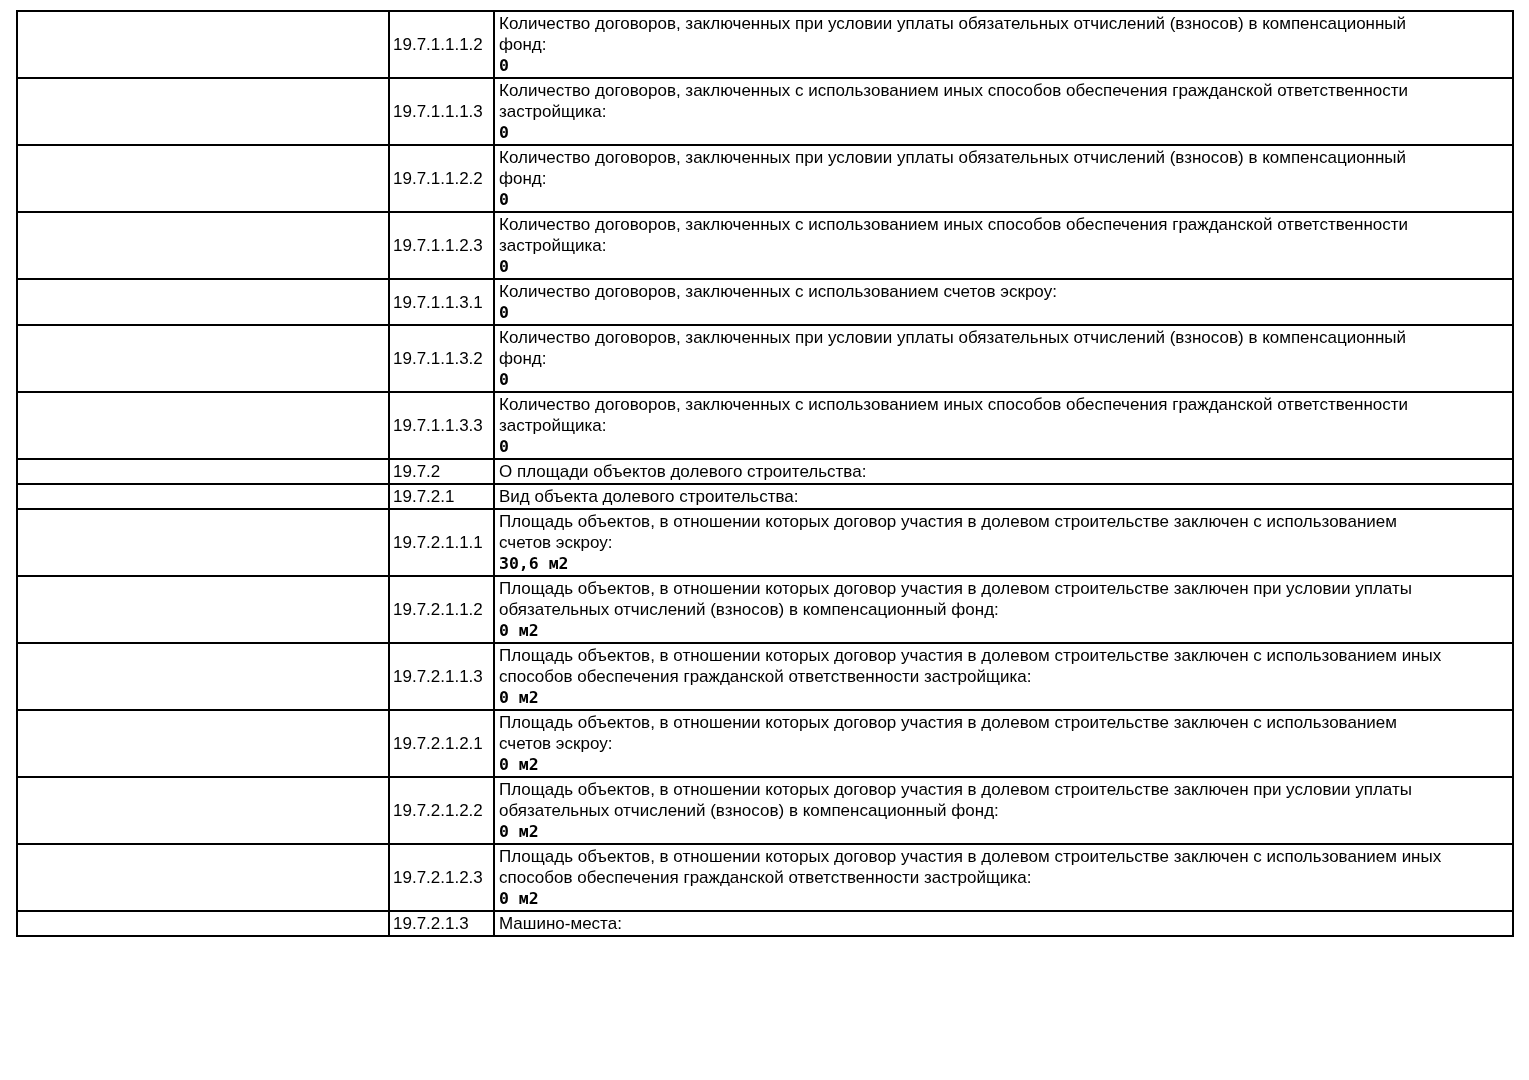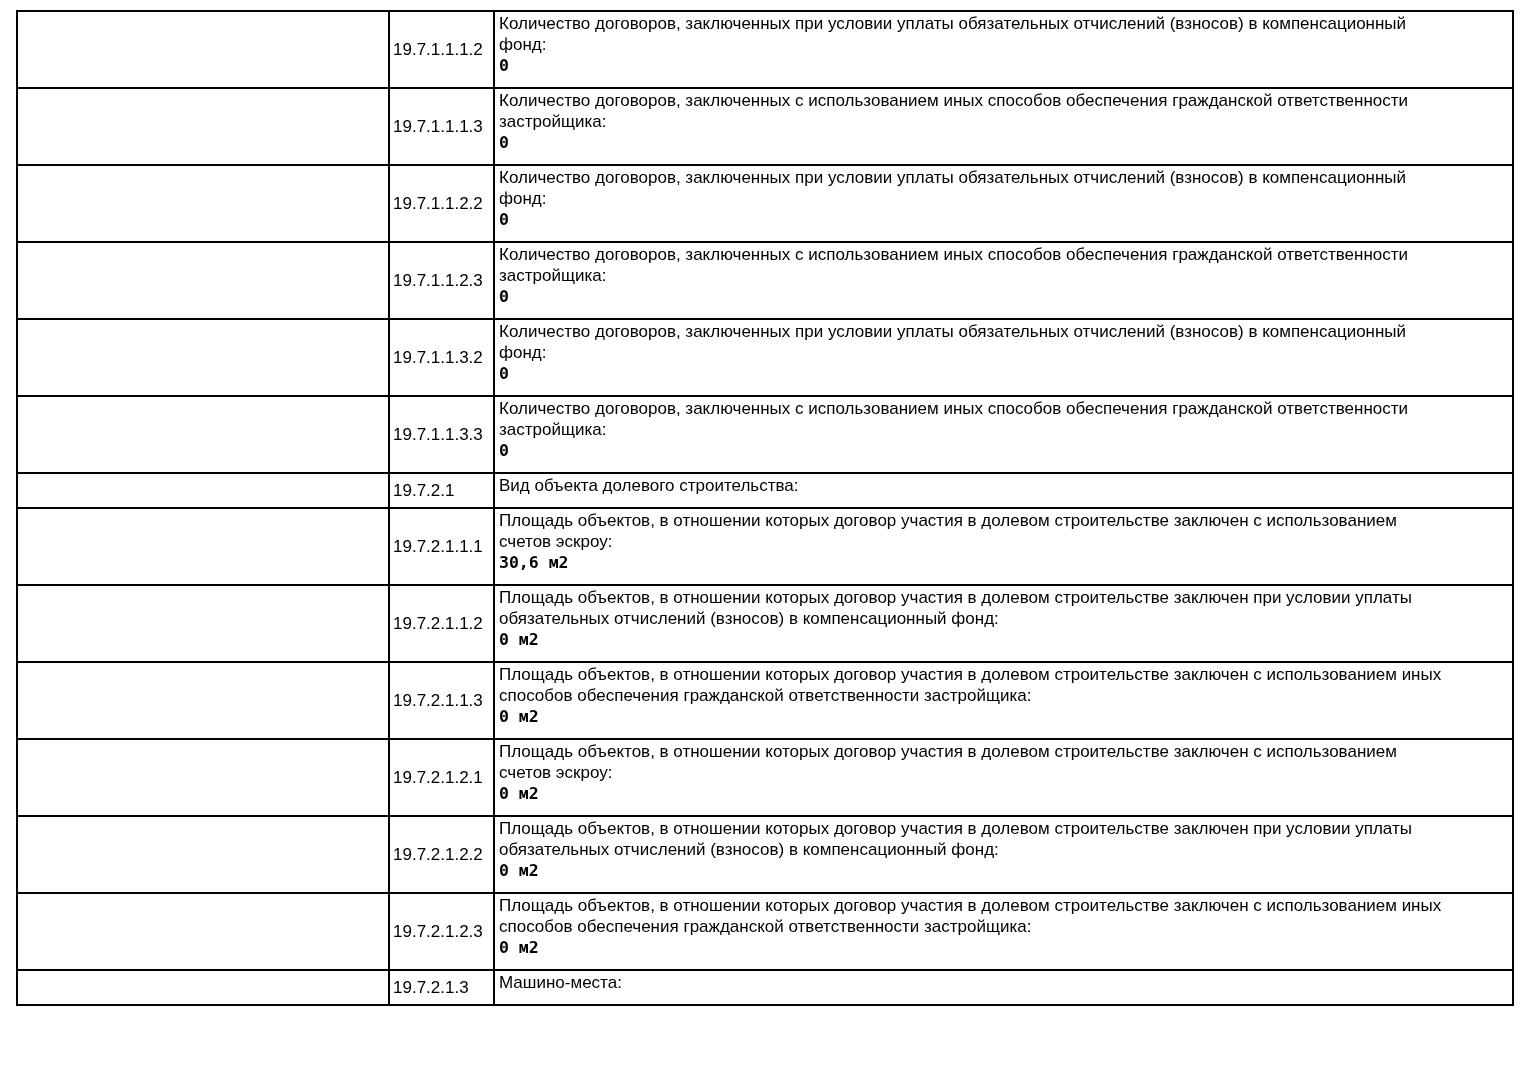--- a/index.html
+++ b/index.html
@@ -38,21 +38,21 @@
   td.cell-code {
     font-family: "Liberation Sans", sans-serif;
     font-size: 17px;
     line-height: 21px;
     vertical-align: middle;
     padding: 0 2px 0 3px;
     white-space: nowrap;
   }
   td.cell-content {
     vertical-align: top;
-    padding: 1px 3px 11px 4px;
+    padding: 1px 3px 1px 4px;
   }
   td.cell-spacer { }
 
   .desc {
     font-family: "Liberation Sans", sans-serif;
     font-size: 17px;
     line-height: 21px;
     white-space: pre-line;
   }
   .value {
@@ -110,20 +110,28 @@
     <td class="cell-spacer"></td>
     <td class="cell-code">19.7.1.1.2.3</td>
     <td class="cell-content">
       <div class="desc">Количество договоров, заключенных с использованием иных способов обеспечения гражданской ответственности
 застройщика:</div>
       <div class="value">0</div>
     </td>
   </tr>
 
 
+  <tr>
+    <td class="cell-spacer"></td>
+    <td class="cell-code">19.7.1.1.3.1</td>
+    <td class="cell-content">
+      <div class="desc">Количество договоров, заключенных с использованием счетов эскроу:</div>
+      <div class="value">0</div>
+    </td>
+  </tr>
 
   <tr>
     <td class="cell-spacer"></td>
     <td class="cell-code">19.7.1.1.3.2</td>
     <td class="cell-content">
       <div class="desc">Количество договоров, заключенных при условии уплаты обязательных отчислений (взносов) в компенсационный
 фонд:</div>
       <div class="value">0</div>
     </td>
   </tr>
@@ -131,20 +139,28 @@
   <tr>
     <td class="cell-spacer"></td>
     <td class="cell-code">19.7.1.1.3.3</td>
     <td class="cell-content">
       <div class="desc">Количество договоров, заключенных с использованием иных способов обеспечения гражданской ответственности
 застройщика:</div>
       <div class="value">0</div>
     </td>
   </tr>
 
+  <tr>
+    <td class="cell-spacer"></td>
+    <td class="cell-code">19.7.2</td>
+    <td class="cell-content">
+      <div class="desc">О площади объектов долевого строительства:</div>
+
+    </td>
+  </tr>
 
   <tr>
     <td class="cell-spacer"></td>
     <td class="cell-code">19.7.2.1</td>
     <td class="cell-content">
       <div class="desc">Вид объекта долевого строительства:</div>
 
     </td>
   </tr>
 

